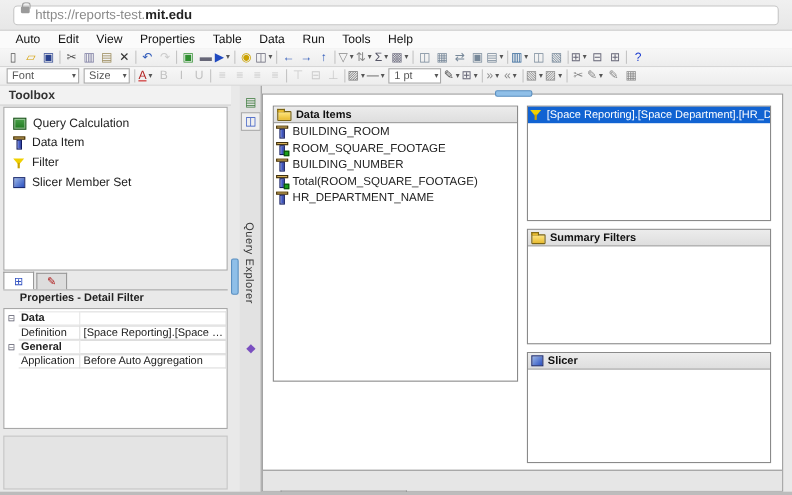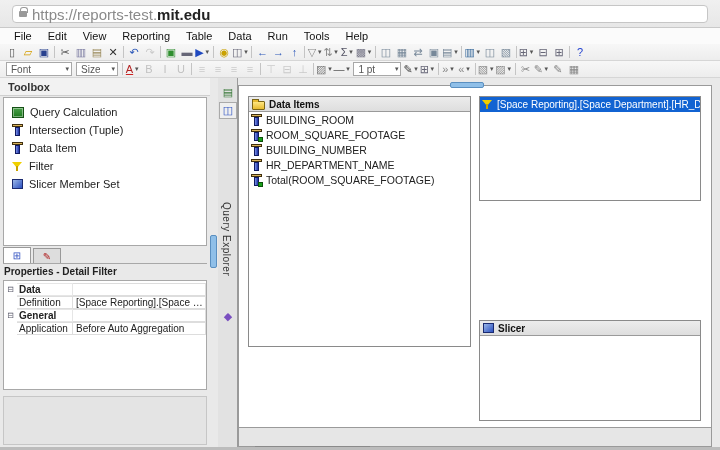--- a/index.html
+++ b/index.html
@@ -8,21 +8,21 @@
     position: relative; overflow: hidden;
     background:#e9e9e9;
     font-family:"Liberation Sans", sans-serif;
     font-size:11px; color:#222;
   }
   
   #urlbar { position:absolute; left:0; top:0; width:720px; height:28px;
     background:linear-gradient(#f0f0f0,#e7e7e7); border-bottom:1px solid #c9c9c9; }
   #urlfield { position:absolute; left:12px; right:12px; top:5px; height:18px;
     background:#fff; border:1px solid #c6c6c6; border-radius:4px;
-    display:flex; align-items:center; padding:0 6px; font-size:15px; color:#8a8a8a; }
+    display:flex; padding:0 6px; font-size:12px; color:#8a8a8a; }
   .lock { position:relative; width:8px; height:6px; background:#9a9a9a; border-radius:1px; margin-right:5px; flex:none; }
   .lock::before { content:""; position:absolute; left:1px; top:-4px; width:6px; height:5px;
     border:1.5px solid #9a9a9a; border-bottom:none; border-radius:3px 3px 0 0; }
   #urlfield b { color:#222; }
   
   #menubar { position:absolute; left:0; top:28px; width:720px; height:16px;
     background:#fbfbfb; display:flex; align-items:center; padding-left:6px; }
   .menu-item { padding:0 8px; font-size:11px; color:#111; }
   
   .toolbar { position:absolute; left:0; width:720px; height:17px;
@@ -47,21 +47,21 @@
     background:#fff; border:1px solid #a8a8a8; padding-top:5px; }
   .tbx-item { display:flex; align-items:center; height:18px; padding-left:8px; gap:6px; font-size:11px; }
   
   #pane-tabs { position:absolute; left:3px; top:248px; width:204px; height:16px; display:flex; align-items:flex-end; gap:2px;
     border-bottom:1px solid #a8a8a8; }
   .pane-tab { width:28px; height:15px; display:flex; align-items:center; justify-content:center;
     border:1px solid #999; border-bottom:none; background:#ddd; font-size:10px; }
   .pane-tab.active { background:#fff; height:16px; }
   
   #props-header { position:absolute; left:0; top:266px; width:210px; height:13px;
-    font-size:10px; font-weight:bold; color:#222; padding-left:4px; }
+    font-size:10px; font-weight:bold; color:#222; padding-left:18px; }
   #props-box { position:absolute; left:3px; top:280px; width:204px; height:110px;
     background:#fff; border:1px solid #a8a8a8; padding-top:2px; }
   .prop-row { display:flex; height:13px; font-size:10px; align-items:center; }
   .prop-gutter { width:13px; text-align:center; font-size:8px; color:#556; flex:none; }
   .prop-label { width:56px; flex:none; border:1px solid #ddd; border-left:none; height:13px; line-height:12px; padding-left:2px;
     overflow:hidden; white-space:nowrap; }
   .prop-value { flex:1; border:1px solid #ddd; border-left:none; height:13px; line-height:12px; padding-left:3px;
     overflow:hidden; white-space:nowrap; text-overflow:ellipsis; color:#222; }
   .prop-row.group .prop-label { font-weight:bold; border-color:#e6e6e6; }
   #info-panel { position:absolute; left:3px; top:396px; width:204px; height:49px;
@@ -123,24 +123,24 @@
 
 <div id="urlbar">
   <div id="urlfield">
     <span class="lock"></span>
     <span>https://reports-test.</span>
       <b>mit.edu</b>
   </div>
 </div>
 
 <div id="menubar">
-    <span class="menu-item">File</span>
+    <span class="menu-item">Auto</span>
     <span class="menu-item">Edit</span>
     <span class="menu-item">View</span>
-    <span class="menu-item">Reporting</span>
+    <span class="menu-item">Properties</span>
     <span class="menu-item">Table</span>
     <span class="menu-item">Data</span>
     <span class="menu-item">Run</span>
     <span class="menu-item">Tools</span>
     <span class="menu-item">Help</span>
   </div>
 
 <div id="toolbar1" class="toolbar">
     <span class="tb-btn">
       <span class="tb-ico" style="color: rgb(85, 85, 85);">▯</span>
@@ -362,27 +362,20 @@
     </span>
   </div>
 
 <div id="toolbox-header">
   <span>Toolbox</span>
 </div>
 <div id="toolbox-list">
     <div class="tbx-item">
       <span class="ico-calc"></span>
       <span>Query Calculation</span>
-    </div>
-    <div class="tbx-item">
-      <span class="di">
-        <span class="di-cap"></span>
-        <span class="di-stem"></span>
-      </span>
-      <span>Intersection (Tuple)</span>
     </div>
     <div class="tbx-item">
       <span class="di">
         <span class="di-cap"></span>
         <span class="di-stem"></span>
       </span>
       <span>Data Item</span>
     </div>
     <div class="tbx-item">
       <span class="funnel"></span>
@@ -472,41 +465,47 @@
           <span class="di">
             <span class="di-cap"></span>
             <span class="di-stem"></span>
           </span>
           <span>BUILDING_NUMBER</span>
         </div>
         <div class="di-row">
           <span class="di">
             <span class="di-cap"></span>
             <span class="di-stem"></span>
+            <span class="di-badge"></span>
           </span>
-          <span>HR_DEPARTMENT_NAME</span>
+          <span>Total(ROOM_SQUARE_FOOTAGE)</span>
         </div>
         <div class="di-row">
           <span class="di">
             <span class="di-cap"></span>
             <span class="di-stem"></span>
-            <span class="di-badge"></span>
           </span>
-          <span>Total(ROOM_SQUARE_FOOTAGE)</span>
+          <span>HR_DEPARTMENT_NAME</span>
         </div>
       </div>
   </div>
 
   <div id="detail-filters-panel" class="panel">
     <div class="sel-row" id="selected-filter-row" style="background: rgb(17, 99, 210);">
       <span class="funnel"></span>
       <span>[Space Reporting].[Space Department].[HR_DEPART...</span>
     </div>
   </div>
 
+  <div id="summary-filters-panel" class="panel">
+    <div class="panel-header">
+      <span class="folder"></span>
+      <span>Summary Filters</span>
+    </div>
+  </div>
 
   <div id="slicer-panel" class="panel">
     <div class="panel-header">
       <span class="ico-slicer"></span>
       <span>Slicer</span>
     </div>
   </div>
 
   <div id="bottom-strip">
     <span id="proj-tab">Projected Data Items</span>

